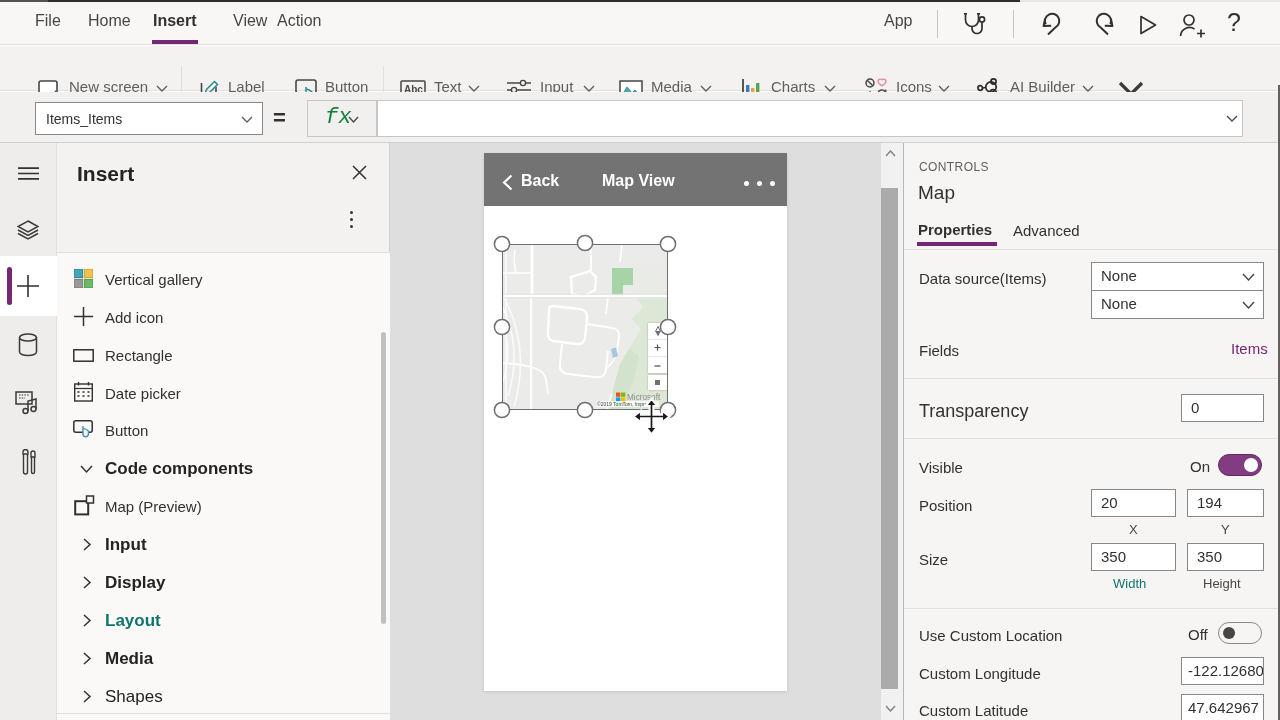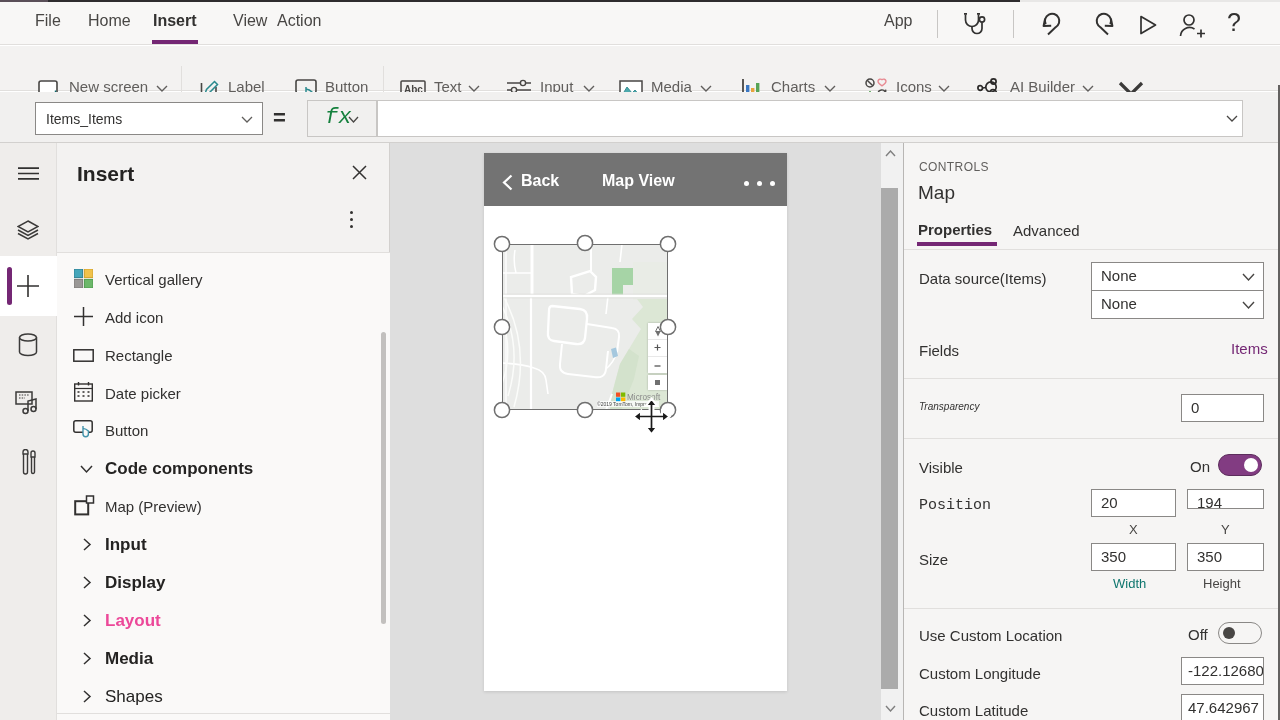--- a/index.html
+++ b/index.html
@@ -275,21 +275,21 @@
         <path d="M1 1 L7 6.5 L1 12" fill="none" stroke="#323130" stroke-width="1.5"></path>
       </svg>
     <span class="abs" style="left:48px;top:284px;font-size:17px;font-weight:700;color:#242322;">Input</span>
     <svg class="abs" style="left:26px;top:325px;" width="9" height="13" viewBox="0 0 9 13">
         <path d="M1 1 L7 6.5 L1 12" fill="none" stroke="#323130" stroke-width="1.5"></path>
       </svg>
     <span class="abs" style="left:48px;top:322px;font-size:17px;font-weight:700;color:#242322;">Display</span>
     <svg class="abs" style="left:26px;top:363px;" width="9" height="13" viewBox="0 0 9 13">
         <path d="M1 1 L7 6.5 L1 12" fill="none" stroke="#323130" stroke-width="1.5"></path>
       </svg>
-    <span class="abs" style="left:48px;top:360px;font-size:17px;font-weight:700;color:#ec4899;">Layout</span>
+    <span class="abs" style="left:48px;top:360px;font-size:17px;font-weight:700;color:#0f766e;">Layout</span>
     <svg class="abs" style="left:26px;top:401px;" width="9" height="13" viewBox="0 0 9 13">
         <path d="M1 1 L7 6.5 L1 12" fill="none" stroke="#323130" stroke-width="1.5"></path>
       </svg>
     <span class="abs" style="left:48px;top:398px;font-size:17px;font-weight:700;color:#242322;">Media</span>
     <svg class="abs" style="left:26px;top:439px;" width="9" height="13" viewBox="0 0 9 13">
         <path d="M1 1 L7 6.5 L1 12" fill="none" stroke="#323130" stroke-width="1.5"></path>
       </svg>
     <span class="abs" style="left:48px;top:436px;font-size:17px;font-weight:400;color:#242322;">Shapes</span>
   </div>
 
@@ -431,36 +431,36 @@
   <div class="abs" style="left:191px;top:147px;width:173px;height:29px;background:#fff;border:1px solid #8a8886;">
     <span class="abs" style="left:9px;top:4px;font-size:15px;">None</span>
     <svg class="abs" style="left:150px;top:10px;" width="13" height="9" viewBox="0 0 13 9">
         <path d="M1 1 L6.5 7 L12 1" fill="none" stroke="#484644" stroke-width="1.4"></path>
       </svg>
   </div>
   <span class="abs" style="left:19px;top:199px;font-size:15px;">Fields</span>
   <span class="abs" style="left:331px;top:197px;font-size:15px;color:#742774;">Items</span>
   <div class="abs" style="left:4px;top:235px;width:376px;height:1px;background:#e1dfdd;"></div>
 
-  <span class="abs" style="left:19px;top:258px;font-size:10px;font-style:italic;">Transparency</span>
+  <span class="abs" style="left:19px;top:258px;font-size:18px;">Transparency</span>
   <div class="abs" style="left:281px;top:251px;width:83px;height:28px;background:#fff;border:1px solid #8a8886;">
     <span class="abs" style="left:9px;top:4px;font-size:15px;">0</span>
   </div>
   <div class="abs" style="left:4px;top:295px;width:376px;height:1px;background:#e1dfdd;"></div>
 
   <span class="abs" style="left:19px;top:316px;font-size:15px;">Visible</span>
   <span class="abs" style="left:290px;top:315px;font-size:15px;">On</span>
   <div class="abs" style="left:318px;top:311px;width:44px;height:22px;border-radius:11px;background:#823c82;border:1px solid #5c2d5c;">
     <div style="position:absolute;right:3px;top:3px;width:14px;height:14px;border-radius:50%;background:#fff;"></div>
   </div>
-  <span class="abs" style="left:19px;top:354px;font-size:15px;font-family:Liberation Mono, monospace;">Position</span>
+  <span class="abs" style="left:19px;top:354px;font-size:15px;">Position</span>
   <div class="abs" style="left:191px;top:346px;width:85px;height:28px;background:#fff;border:1px solid #8a8886;">
       <span class="abs" style="left:9px;top:4px;font-size:15px;">20</span>
     </div>
-  <div class="abs" style="left:287px;top:346px;width:77px;height:20px;background:#fff;border:1px solid #8a8886;">
+  <div class="abs" style="left:287px;top:346px;width:77px;height:28px;background:#fff;border:1px solid #8a8886;">
       <span class="abs" style="left:9px;top:4px;font-size:15px;">194</span>
     </div>
   <span class="abs" style="left:229px;top:379px;font-size:13px;color:#484644;">X</span>
   <span class="abs" style="left:321px;top:379px;font-size:13px;color:#484644;">Y</span>
   <span class="abs" style="left:19px;top:408px;font-size:15px;">Size</span>
   <div class="abs" style="left:191px;top:400px;width:85px;height:28px;background:#fff;border:1px solid #8a8886;">
       <span class="abs" style="left:9px;top:4px;font-size:15px;">350</span>
     </div>
   <div class="abs" style="left:287px;top:400px;width:77px;height:28px;background:#fff;border:1px solid #8a8886;">
       <span class="abs" style="left:9px;top:4px;font-size:15px;">350</span>

